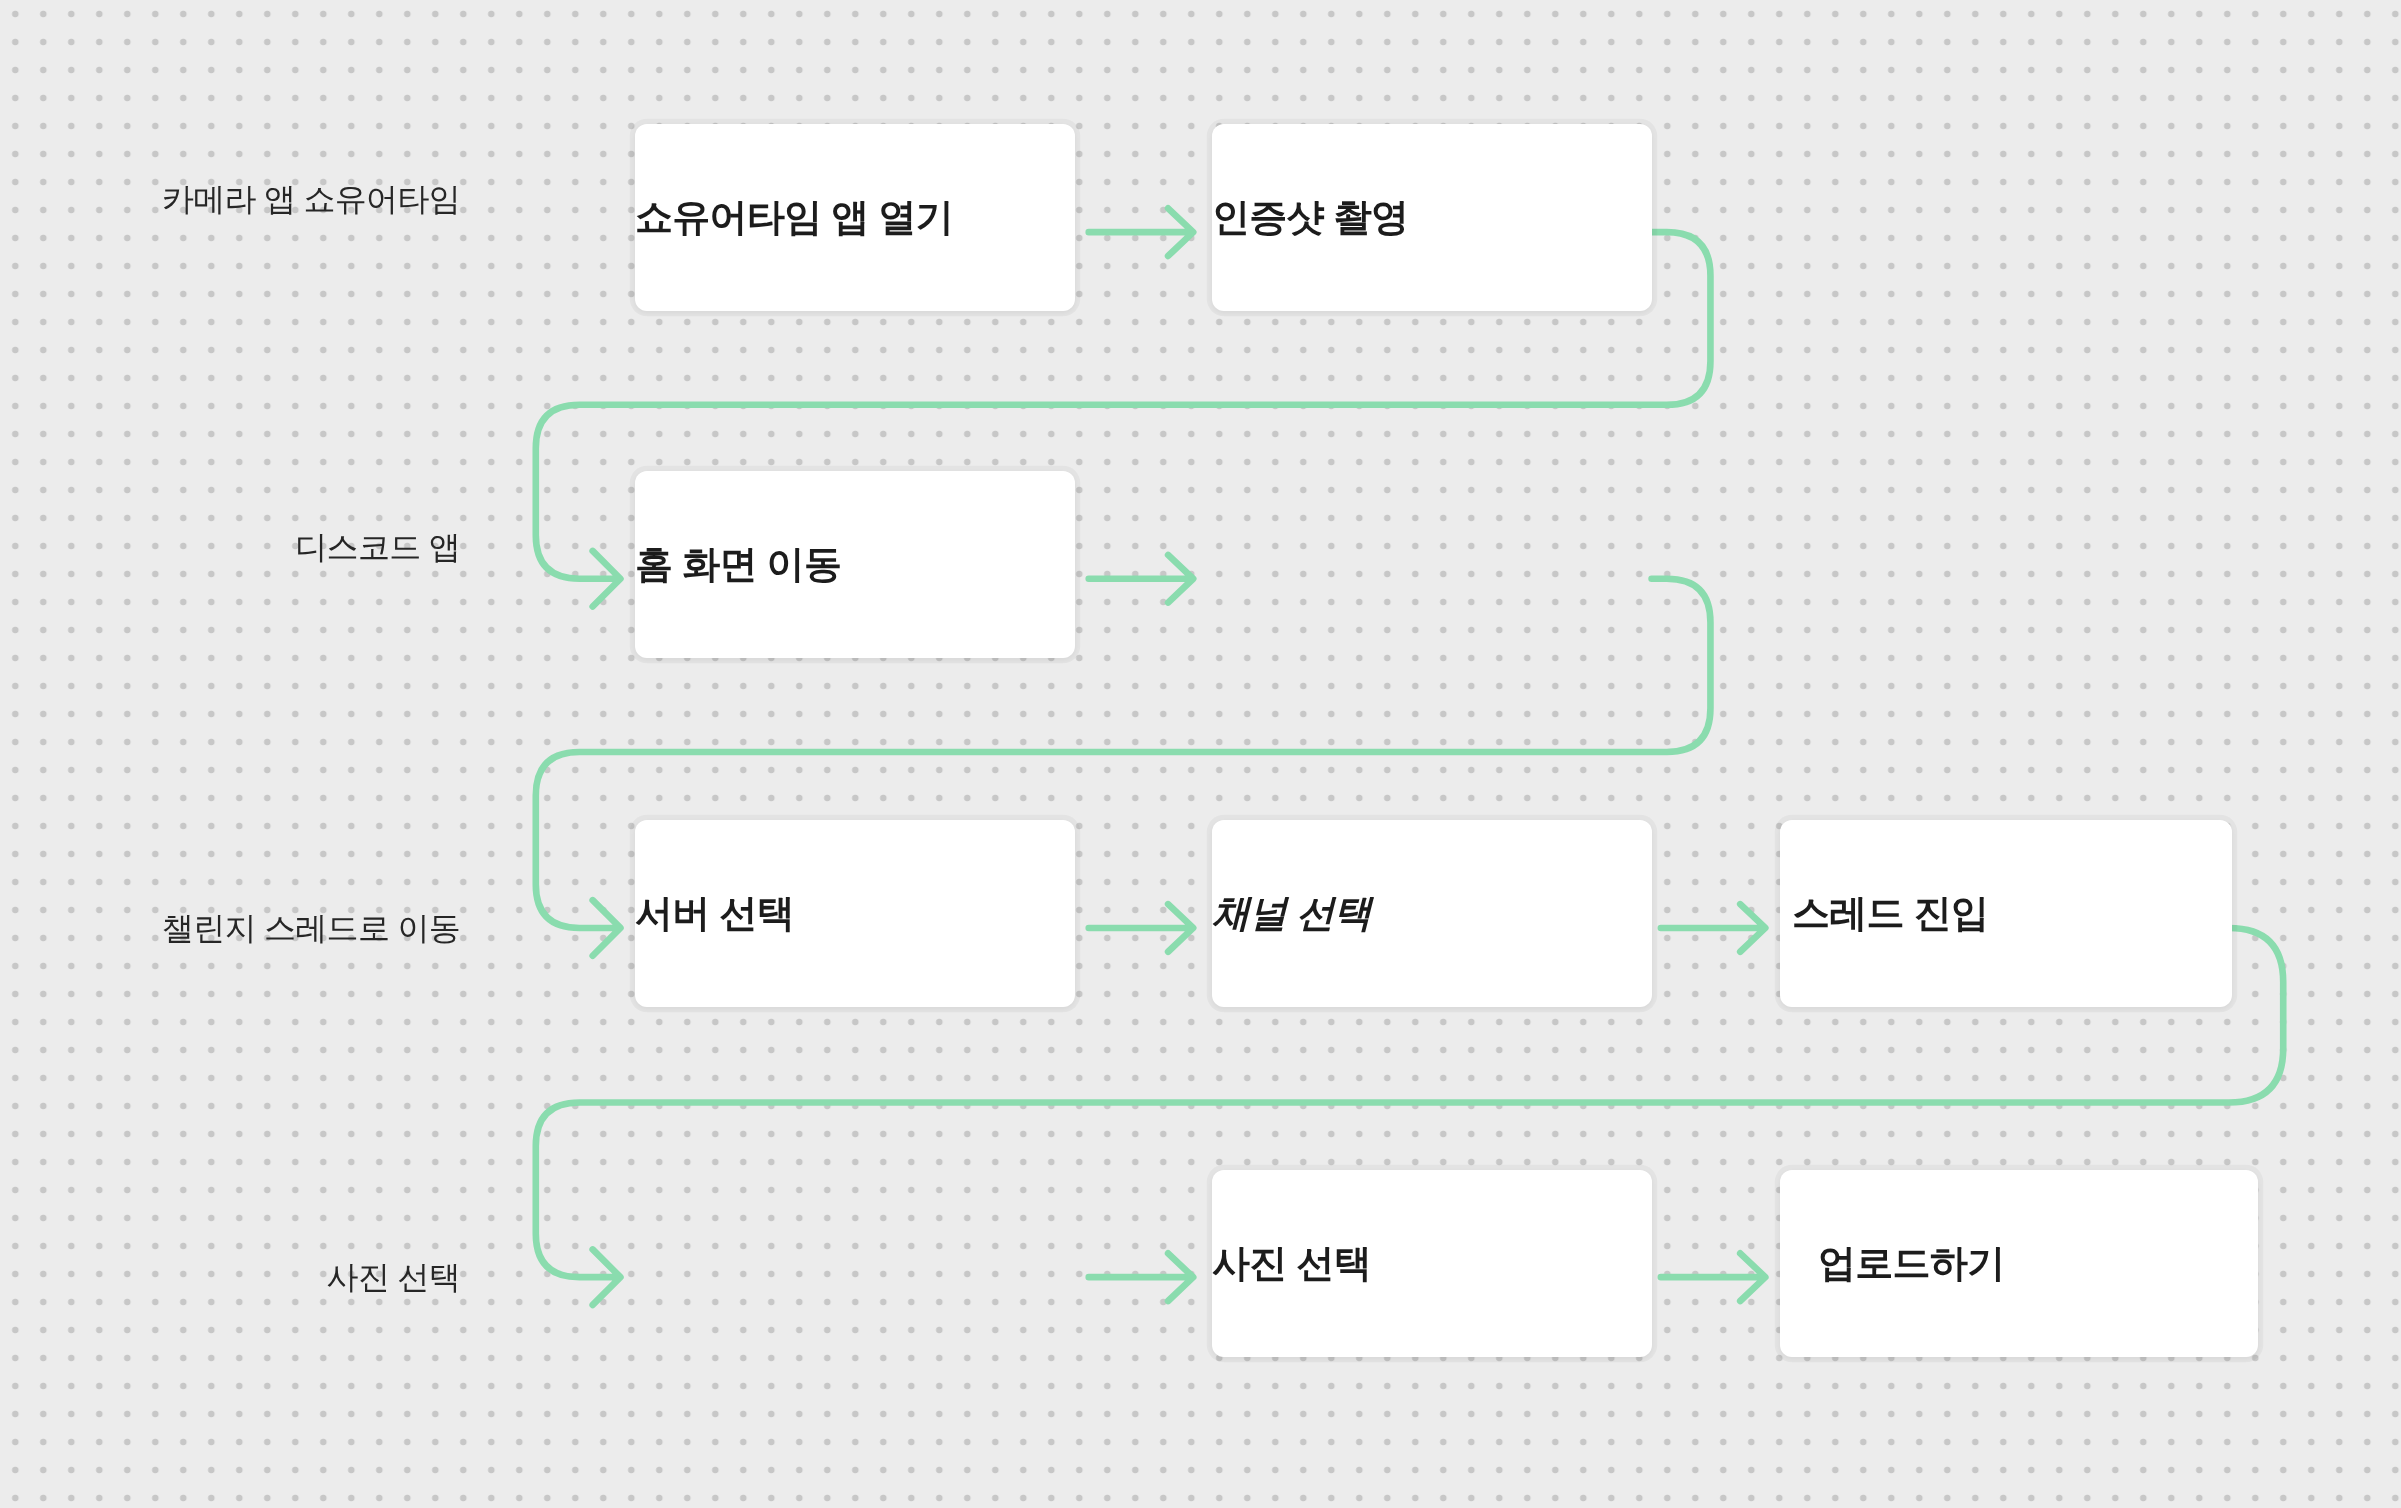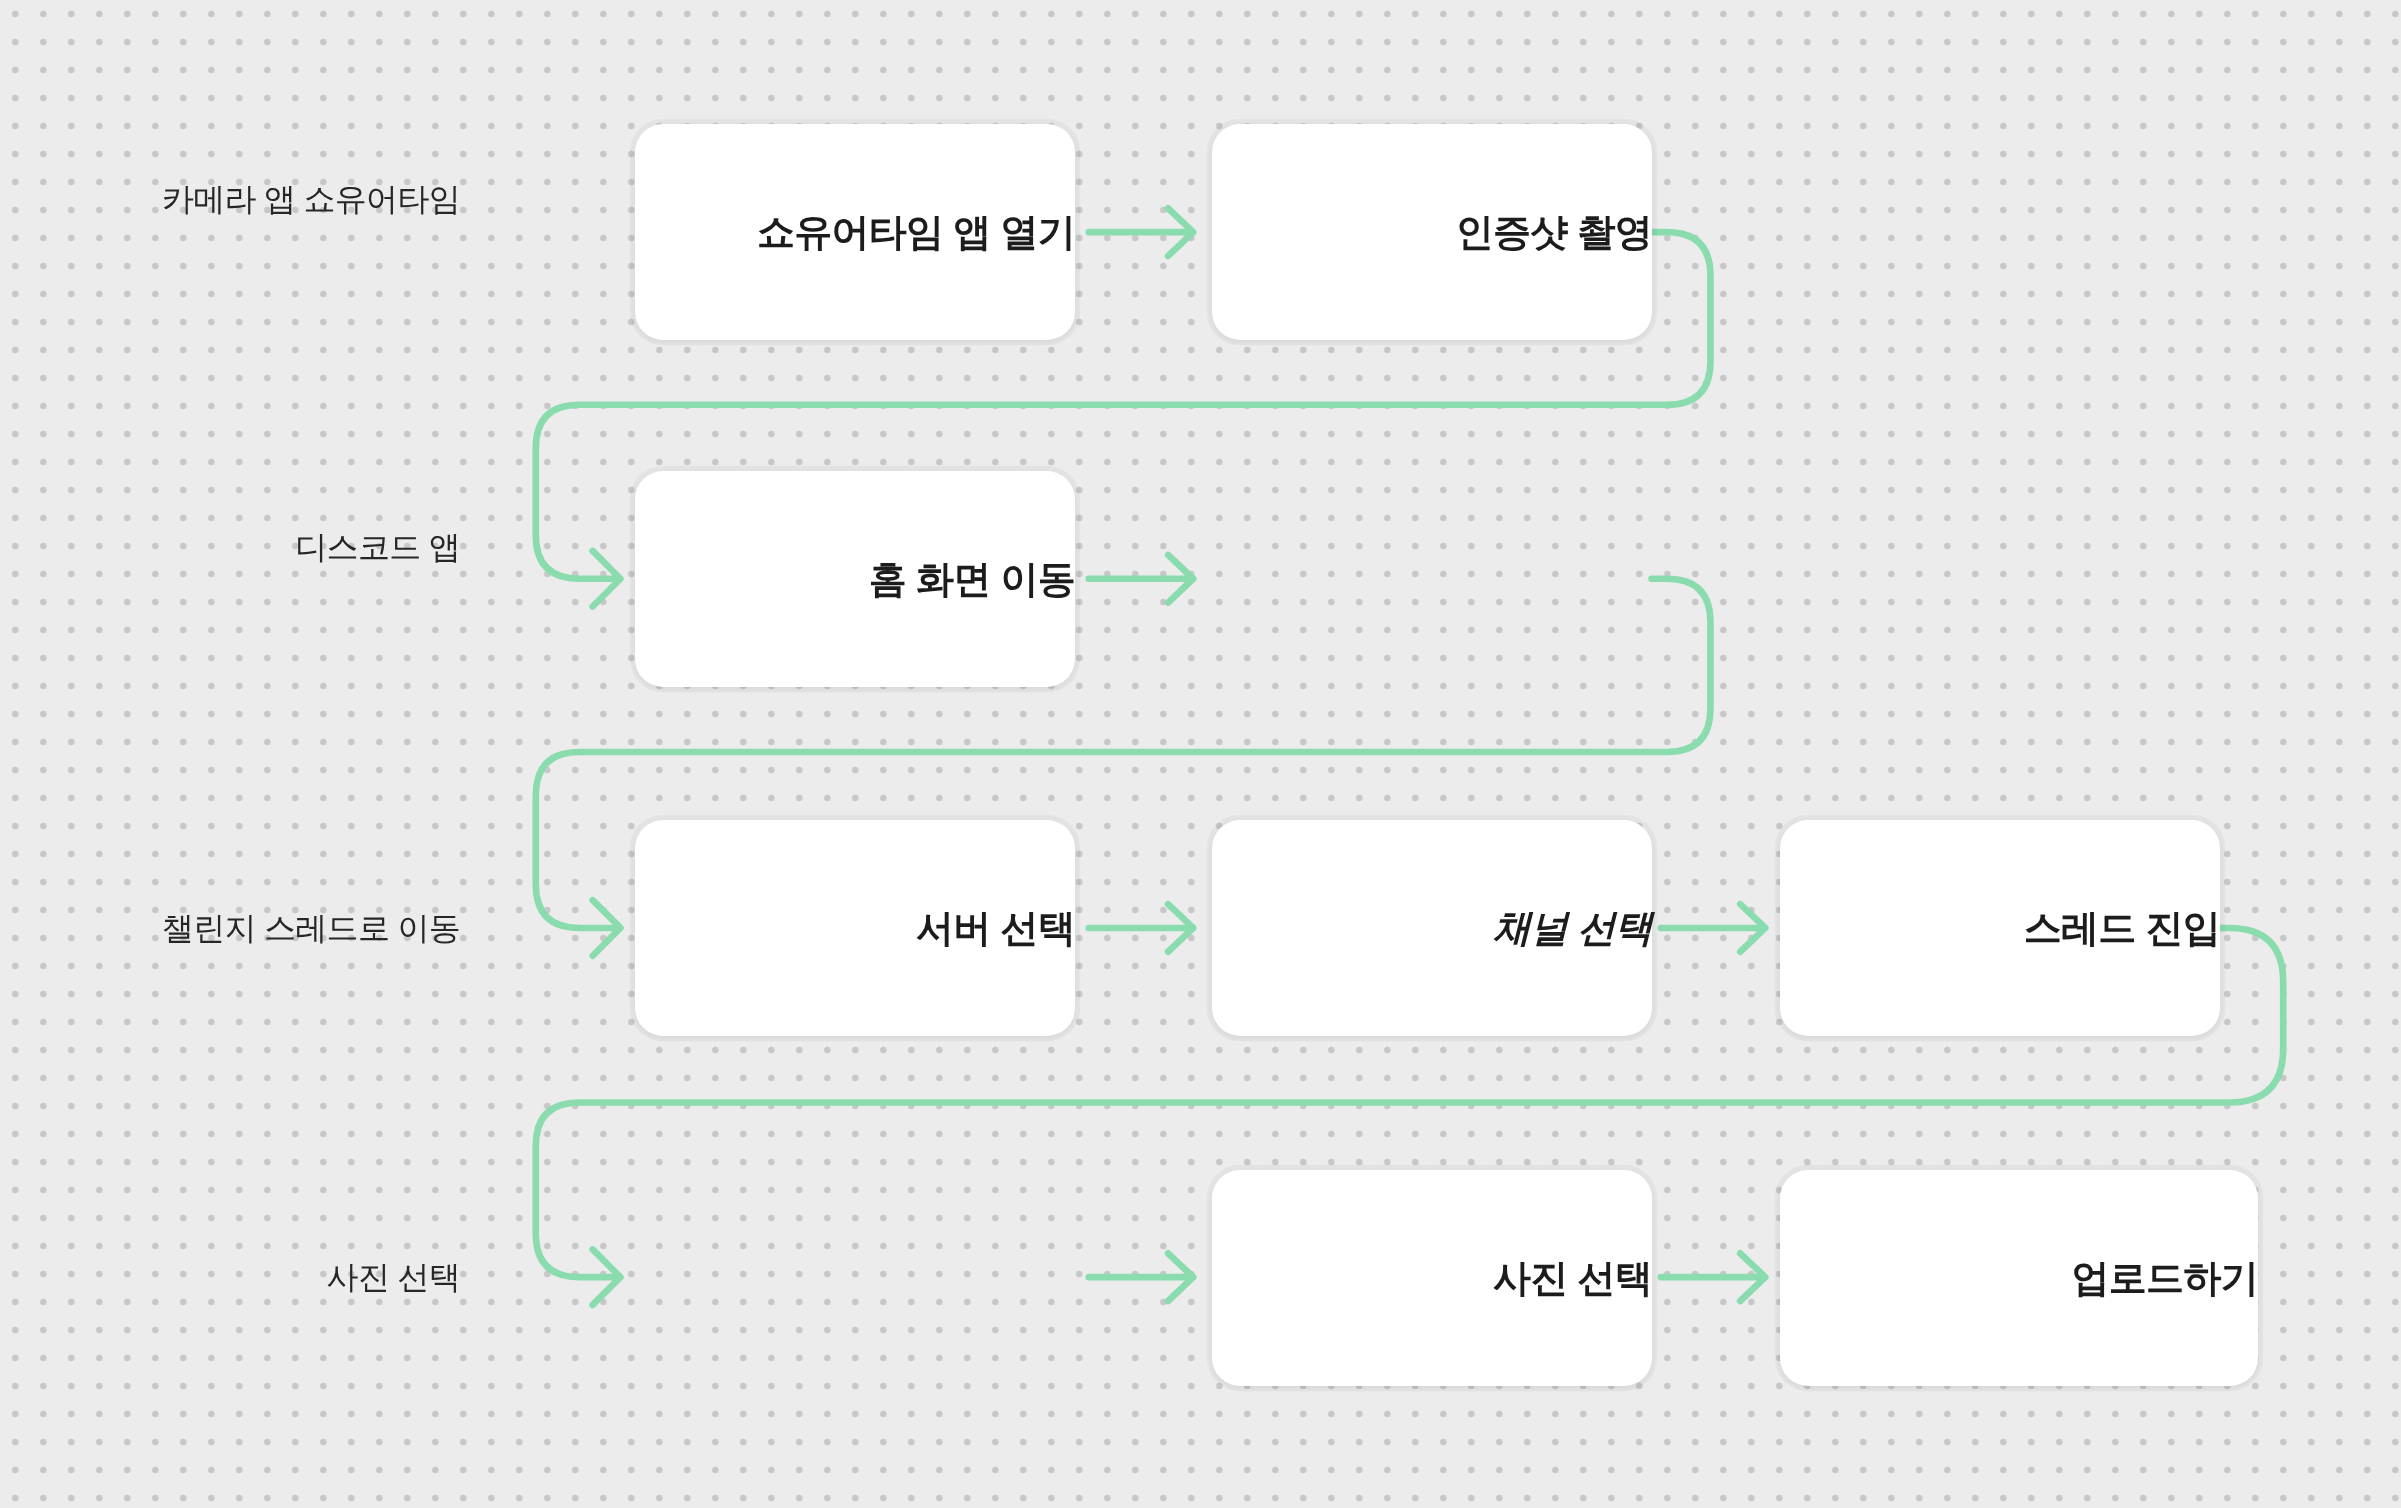--- a/index.html
+++ b/index.html
@@ -29,25 +29,25 @@
   }
   .connectors path{
     stroke:var(--connector);
     stroke-width:10;
     fill:none;
     stroke-linecap:round;
     stroke-linejoin:round;
   }
   .node{
     position:absolute;
-    width:440px;height:216px;
+    width:440px;height:187px;
     background:var(--box-bg);
-    border-radius:28px;
+    border-radius:12px;
     box-shadow:0 0 0 5.3px rgba(0,0,0,0.035), 0 2px 5.3px rgba(0,0,0,0.05);
-    display:flex;align-items:center;justify-content:flex-end;
+    display:flex;align-items:center;justify-content:flex-start;
   }
   .node span{
     font-size:38px;
     font-weight:700;
     color:var(--box-text);
     letter-spacing:-0.7px;
     white-space:nowrap;
   }
   .row-label{
     position:absolute;
@@ -102,21 +102,21 @@
   <div class="node" style="left:635px;top:471px;">
     <span>홈 화면 이동</span>
   </div>
 
   <div class="node" style="left:635px;top:820px;">
     <span>서버 선택</span>
   </div>
   <div class="node" style="left:1212px;top:820px;font-style:italic;">
     <span>채널 선택</span>
   </div>
-  <div class="node" style="left:1780px;top:820px;">
+  <div class="node" style="left:1780px;top:820px;padding-left:12px;">
     <span>스레드 진입</span>
   </div>
 
   <div class="node" style="left:1212px;top:1170px;">
     <span>사진 선택</span>
   </div>
   <div class="node" style="left:1780px;top:1170px;padding-left:38px;">
     <span>업로드하기</span>
   </div>
 

